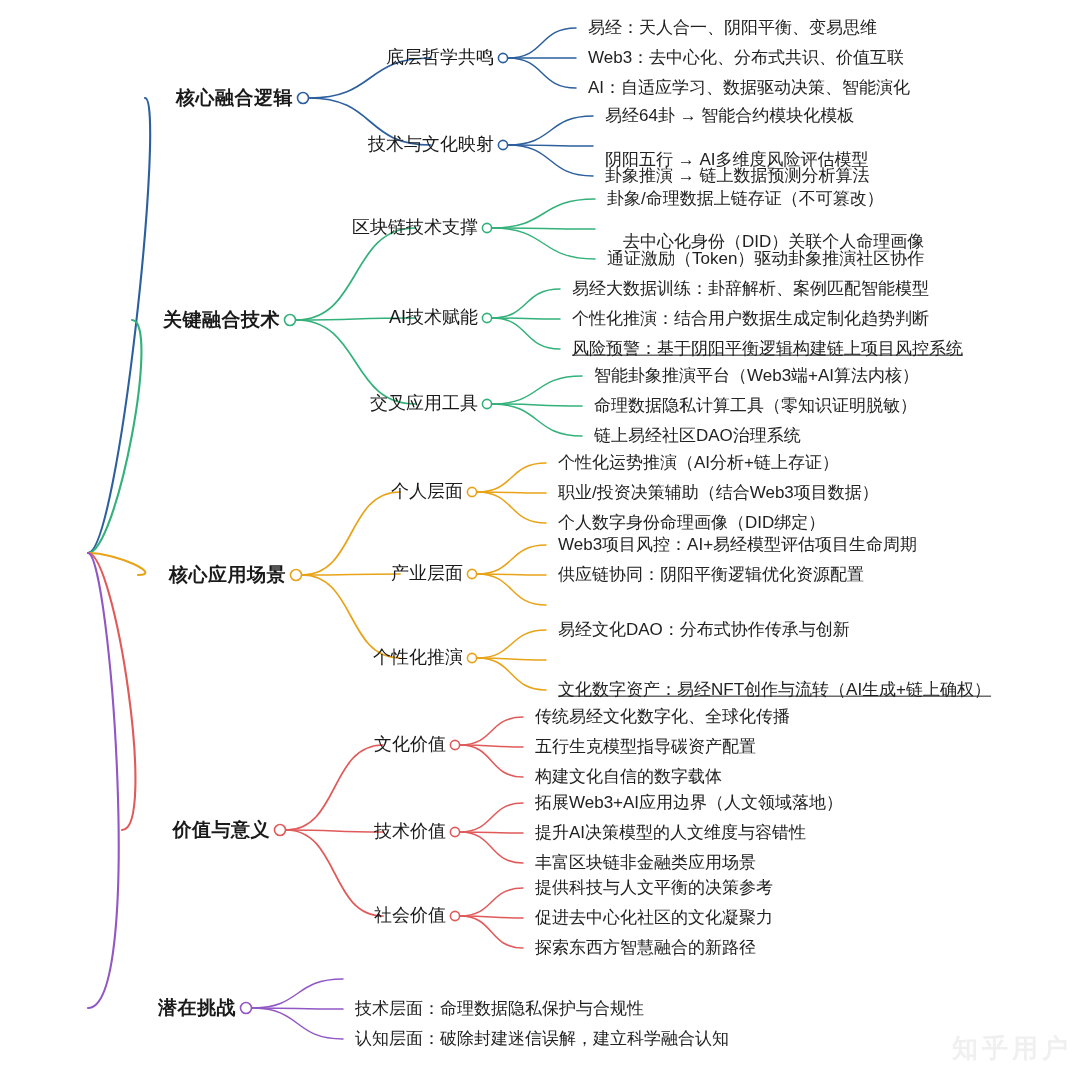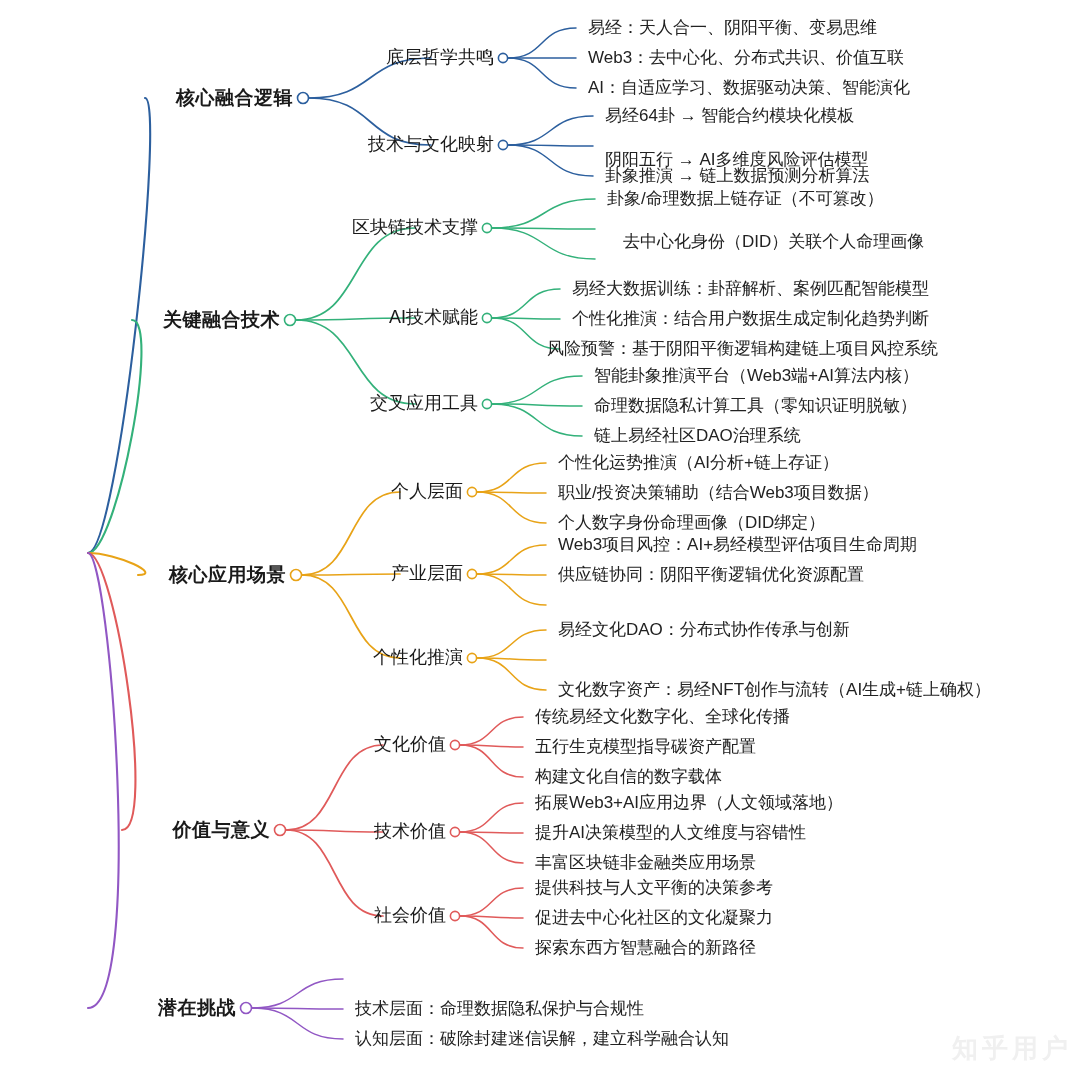--- a/index.html
+++ b/index.html
@@ -128,39 +128,40 @@
       <div class="node-label lvl3" style="left: 588px; top: 58px; transform: translateY(-50%);">Web3：去中心化、分布式共识、价值互联</div>
       <div class="node-label lvl3" style="left: 588px; top: 88px; transform: translateY(-50%);">AI：自适应学习、数据驱动决策、智能演化</div>
       <div class="node-label lvl2" style="left: 494px; top: 145px;">技术与文化映射</div>
       <div class="node-label lvl3" style="left: 605px; top: 116px; transform: translateY(-50%);">易经64卦 → 智能合约模块化模板</div>
       <div class="node-label lvl3" style="left: 605px; top: 160px; transform: translateY(-50%);">阴阳五行 → AI多维度风险评估模型</div>
       <div class="node-label lvl3" style="left: 605px; top: 176px; transform: translateY(-50%);">卦象推演 → 链上数据预测分析算法</div>
       <div class="node-label lvl1" style="left: 280px; top: 320px;">关键融合技术</div>
       <div class="node-label lvl2" style="left: 478px; top: 228px;">区块链技术支撑</div>
       <div class="node-label lvl3" style="left: 607px; top: 199px; transform: translateY(-50%);">卦象/命理数据上链存证（不可篡改）</div>
       <div class="node-label lvl3" style="left: 607px; top: 242px; transform: translateY(-50%); margin-left: 16px;">去中心化身份（DID）关联个人命理画像</div>
+      <div class="node-label lvl3" style="left: 607px; top: 259px; transform: translateY(-50%);">通证激励（Token）驱动卦象推演社区协作</div>
       <div class="node-label lvl2" style="left: 478px; top: 318px;">AI技术赋能</div>
       <div class="node-label lvl3" style="left: 572px; top: 289px; transform: translateY(-50%);">易经大数据训练：卦辞解析、案例匹配智能模型</div>
       <div class="node-label lvl3" style="left: 572px; top: 319px; transform: translateY(-50%);">个性化推演：结合用户数据生成定制化趋势判断</div>
-      <div class="node-label lvl3" style="left: 547px; top: 349px; transform: translateY(-50%);">风险预警：基于阴阳平衡逻辑构建链上项目风控系统</div>
+      <div class="node-label lvl3" style="left: 572px; top: 349px; transform: translateY(-50%); text-decoration: underline;">风险预警：基于阴阳平衡逻辑构建链上项目风控系统</div>
       <div class="node-label lvl2" style="left: 478px; top: 404px;">交叉应用工具</div>
       <div class="node-label lvl3" style="left: 594px; top: 376px; transform: translateY(-50%);">智能卦象推演平台（Web3端+AI算法内核）</div>
       <div class="node-label lvl3" style="left: 594px; top: 406px; transform: translateY(-50%);">命理数据隐私计算工具（零知识证明脱敏）</div>
       <div class="node-label lvl3" style="left: 594px; top: 436px; transform: translateY(-50%);">链上易经社区DAO治理系统</div>
       <div class="node-label lvl1" style="left: 286px; top: 575px;">核心应用场景</div>
       <div class="node-label lvl2" style="left: 463px; top: 492px;">个人层面</div>
       <div class="node-label lvl3" style="left: 558px; top: 463px; transform: translateY(-50%);">个性化运势推演（AI分析+链上存证）</div>
       <div class="node-label lvl3" style="left: 558px; top: 493px; transform: translateY(-50%);">职业/投资决策辅助（结合Web3项目数据）</div>
       <div class="node-label lvl3" style="left: 558px; top: 523px; transform: translateY(-50%);">个人数字身份命理画像（DID绑定）</div>
       <div class="node-label lvl2" style="left: 463px; top: 574px;">产业层面</div>
       <div class="node-label lvl3" style="left: 558px; top: 545px; transform: translateY(-50%);">Web3项目风控：AI+易经模型评估项目生命周期</div>
       <div class="node-label lvl3" style="left: 558px; top: 575px; transform: translateY(-50%);">供应链协同：阴阳平衡逻辑优化资源配置</div>
       <div class="node-label lvl2" style="left: 463px; top: 658px;">个性化推演</div>
       <div class="node-label lvl3" style="left: 558px; top: 630px; transform: translateY(-50%);">易经文化DAO：分布式协作传承与创新</div>
-      <div class="node-label lvl3" style="left: 558px; top: 690px; transform: translateY(-50%);">文化数字资产：易经NFT创作与流转（AI生成+链上确权）</div>
+      <div class="node-label lvl3" style="left: 558px; top: 690px; transform: translateY(-50%); text-decoration: underline;">文化数字资产：易经NFT创作与流转（AI生成+链上确权）</div>
       <div class="node-label lvl1" style="left: 270px; top: 830px;">价值与意义</div>
       <div class="node-label lvl2" style="left: 446px; top: 745px;">文化价值</div>
       <div class="node-label lvl3" style="left: 535px; top: 717px; transform: translateY(-50%);">传统易经文化数字化、全球化传播</div>
       <div class="node-label lvl3" style="left: 535px; top: 747px; transform: translateY(-50%);">五行生克模型指导碳资产配置</div>
       <div class="node-label lvl3" style="left: 535px; top: 777px; transform: translateY(-50%);">构建文化自信的数字载体</div>
       <div class="node-label lvl2" style="left: 446px; top: 832px;">技术价值</div>
       <div class="node-label lvl3" style="left: 535px; top: 803px; transform: translateY(-50%);">拓展Web3+AI应用边界（人文领域落地）</div>
       <div class="node-label lvl3" style="left: 535px; top: 833px; transform: translateY(-50%);">提升AI决策模型的人文维度与容错性</div>
       <div class="node-label lvl3" style="left: 535px; top: 863px; transform: translateY(-50%);">丰富区块链非金融类应用场景</div>
       <div class="node-label lvl2" style="left: 446px; top: 916px;">社会价值</div>

